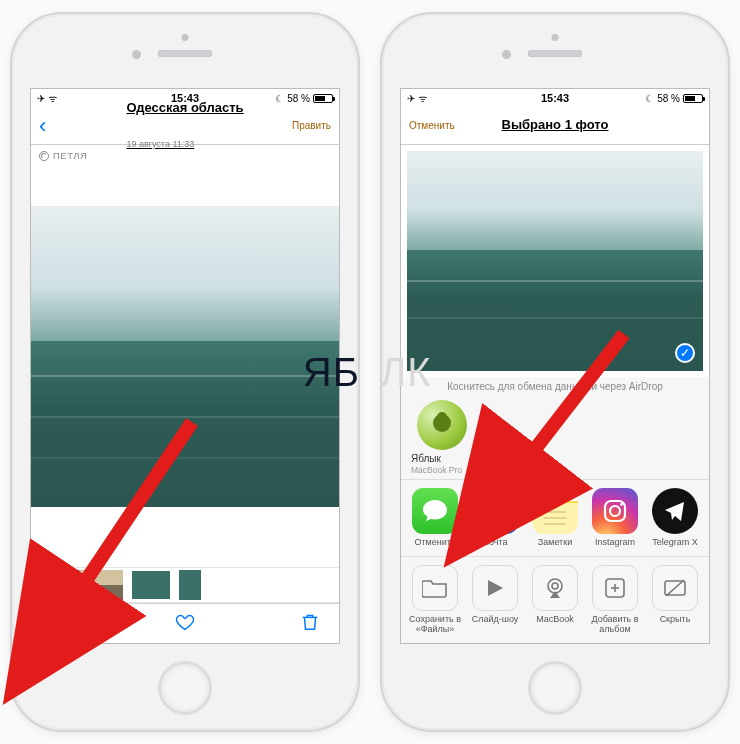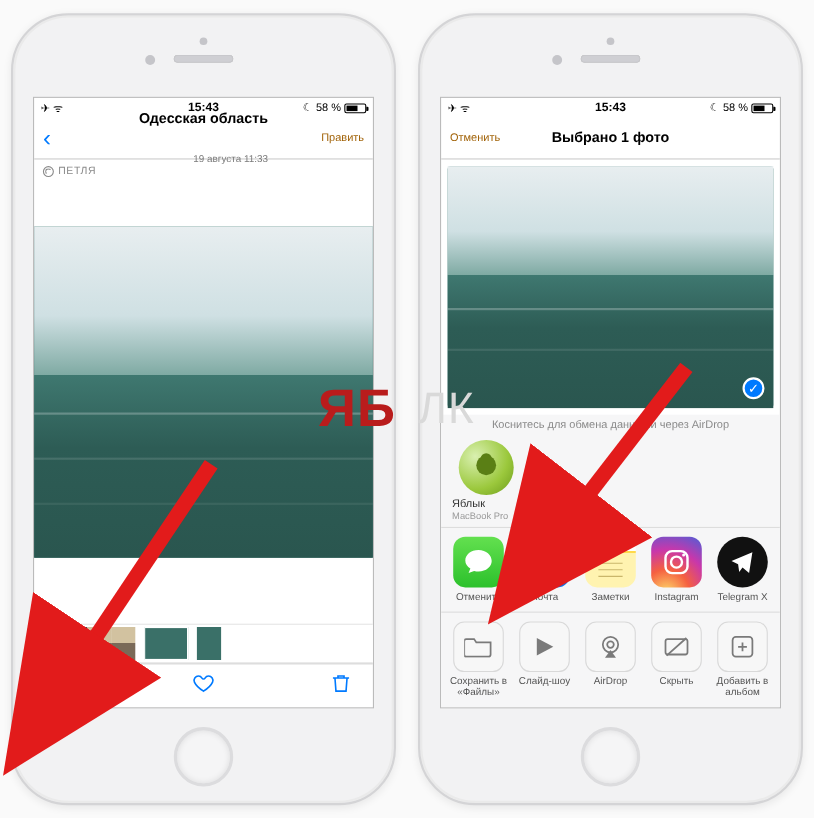--- a/index.html
+++ b/index.html
@@ -56,21 +56,21 @@
   .status .right { display: flex; align-items: center; gap: 3px; }
   .battery { width: 20px; height: 9px; border: 1px solid #000; border-radius: 2px; position: relative; }
   .battery:after { content:""; position:absolute; right:-3px; top:2px; width:2px; height:4px; background:#000; border-radius:0 1px 1px 0;}
   .battery-fill { position:absolute; left:1px; top:1px; bottom:1px; width:58%; background:#000;}
   
   .navbar {
     height: 38px; border-bottom: 1px solid #ccc;
     display: flex; align-items: center; justify-content: space-between;
     padding: 0 8px; position: relative;
   }
-  .navbar .title-block { position:absolute; left:50%; transform:translateX(-50%); text-align:right; line-height:1.1; }
+  .navbar .title-block { position:absolute; left:50%; transform:translateX(-50%); text-align:left; line-height:1.1;text-decoration:underline; }
   .navbar .title { font-size: 13px; font-weight: 600; }
   .navbar .subtitle { font-size: 9px; color: #7b7b7b; margin-top: 24px; }
   .nav-link { color: #a16207; font-size: 10px; }
   .chevron-back { color:#007aff; font-size:22px; font-weight:300; }
   .loop-badge { display:flex; align-items:center; gap:4px; font-size:9.5px; color:#8a8a8a; padding:5px 8px; letter-spacing:.5px;}
   .loop-icon { width:10px; height:10px; border:1px solid #8a8a8a; border-radius:50%; position:relative;}
   .loop-icon:after { content:""; position:absolute; left:1px; top:1px; width:4px; height:4px; border:1px solid #8a8a8a; border-radius:50%; border-right-color:transparent; border-bottom-color:transparent;}
   .big-photo { flex:1; background:#2a6b63; position:relative; margin-top:40px; margin-bottom:60px; height:200px;}
   .big-photo.share-view { margin:6px; border-radius:3px; height:210px;}
   .wave { position:absolute; top:0; left:0; right:0; height:45%; background:linear-gradient(#e8eef0, #cfe0e3 60%, #7faaa3);}
@@ -101,21 +101,21 @@
   .action-row { border-bottom:none;}
   .app-item, .action-item { flex:0 0 20%; text-align:center; font-size:9px; color:#555;}
   .app-icon { width:46px; height:46px; border-radius:11px; margin:0 auto 4px; display:flex; align-items:center; justify-content:center;}
   .action-icon { width:46px; height:46px; border-radius:10px; margin:0 auto 4px; background:#f7f7f7; border:1px solid #d9d9d9; display:flex; align-items:center; justify-content:center; color:#7a7a7a;}
   .app-item .lbl, .action-item .lbl, .airdrop-item .lbl { line-height:1.1; display:block;}
   .sub-lbl { color:#9a9a9a; font-size:8.5px;}
   
   .arrow-annot { position:absolute; pointer-events:none; }
   .arrow-annot svg { overflow:visible; }
   
-  .watermark-left { position:absolute; right:-2px; top:50%; transform:translateY(-50%); color:#b91c1c; font-size:48px; font-weight:700; letter-spacing:1px; pointer-events:none;}
+  .watermark-left { position:absolute; right:-2px; top:50%; transform:translateY(-50%); color:#0f172a; font-size:40px; font-weight:400; letter-spacing:1px; pointer-events:none;}
   .watermark-right { position:absolute; left:-2px; top:50%; transform:translateY(-50%); color:#d9d9d9; font-size:40px; font-weight:500; letter-spacing:1px; pointer-events:none;text-align:right;}
 </style>
 </head>
 <body>
 
 <div class="phone">
   <div class="sensor"></div>
   <div class="speaker"></div>
   <div class="camera"></div>
   <div class="home-btn"></div>
@@ -317,40 +317,40 @@
           <span class="lbl">Слайд-шоу</span>
         </div>
         <div class="action-item">
           <div class="action-icon">
             <svg width="24" height="22" viewBox="0 0 24 22" fill="none" stroke="#7a7a7a" stroke-width="1.6">
                 <circle cx="12" cy="9" r="3"></circle>
                 <circle cx="12" cy="9" r="7"></circle>
                 <polygon points="12,14 7,21 17,21" fill="#7a7a7a" stroke="none"></polygon>
               </svg>
           </div>
-          <span class="lbl">AirDrop</span>
-        </div>
-        <div class="action-item">
-          <div class="action-icon">
-            <svg width="24" height="20" viewBox="0 0 24 20" fill="none" stroke="#7a7a7a" stroke-width="1.6">
-                <rect x="2" y="3" width="20" height="14" rx="2"></rect>
-                <line x1="3" y1="18" x2="21" y2="2"></line>
-              </svg>
-          </div>
-          <span class="lbl">Скрыть</span>
+          <span class="lbl">MacBook</span>
         </div>
         <div class="action-item">
           <div class="action-icon">
             <svg width="22" height="22" viewBox="0 0 22 22" fill="none" stroke="#7a7a7a" stroke-width="1.6">
                 <rect x="2" y="2" width="18" height="18" rx="3"></rect>
                 <line x1="11" y1="7" x2="11" y2="15"></line>
                 <line x1="7" y1="11" x2="15" y2="11"></line>
               </svg>
           </div>
           <span class="lbl">Добавить в альбом</span>
+        </div>
+        <div class="action-item">
+          <div class="action-icon">
+            <svg width="24" height="20" viewBox="0 0 24 20" fill="none" stroke="#7a7a7a" stroke-width="1.6">
+                <rect x="2" y="3" width="20" height="14" rx="2"></rect>
+                <line x1="3" y1="18" x2="21" y2="2"></line>
+              </svg>
+          </div>
+          <span class="lbl">Скрыть</span>
         </div>
       </div>
     </div>
   </div>
 
   <div class="arrow-annot" style="left:112px; top:310px;">
     <svg width="150" height="180">
       <defs>
           <marker id="ah2" markerWidth="11" markerHeight="11" refX="3" refY="5" orient="auto">
         <polygon points="0,0 11,5 0,10" fill="#e21b1b"></polygon>

